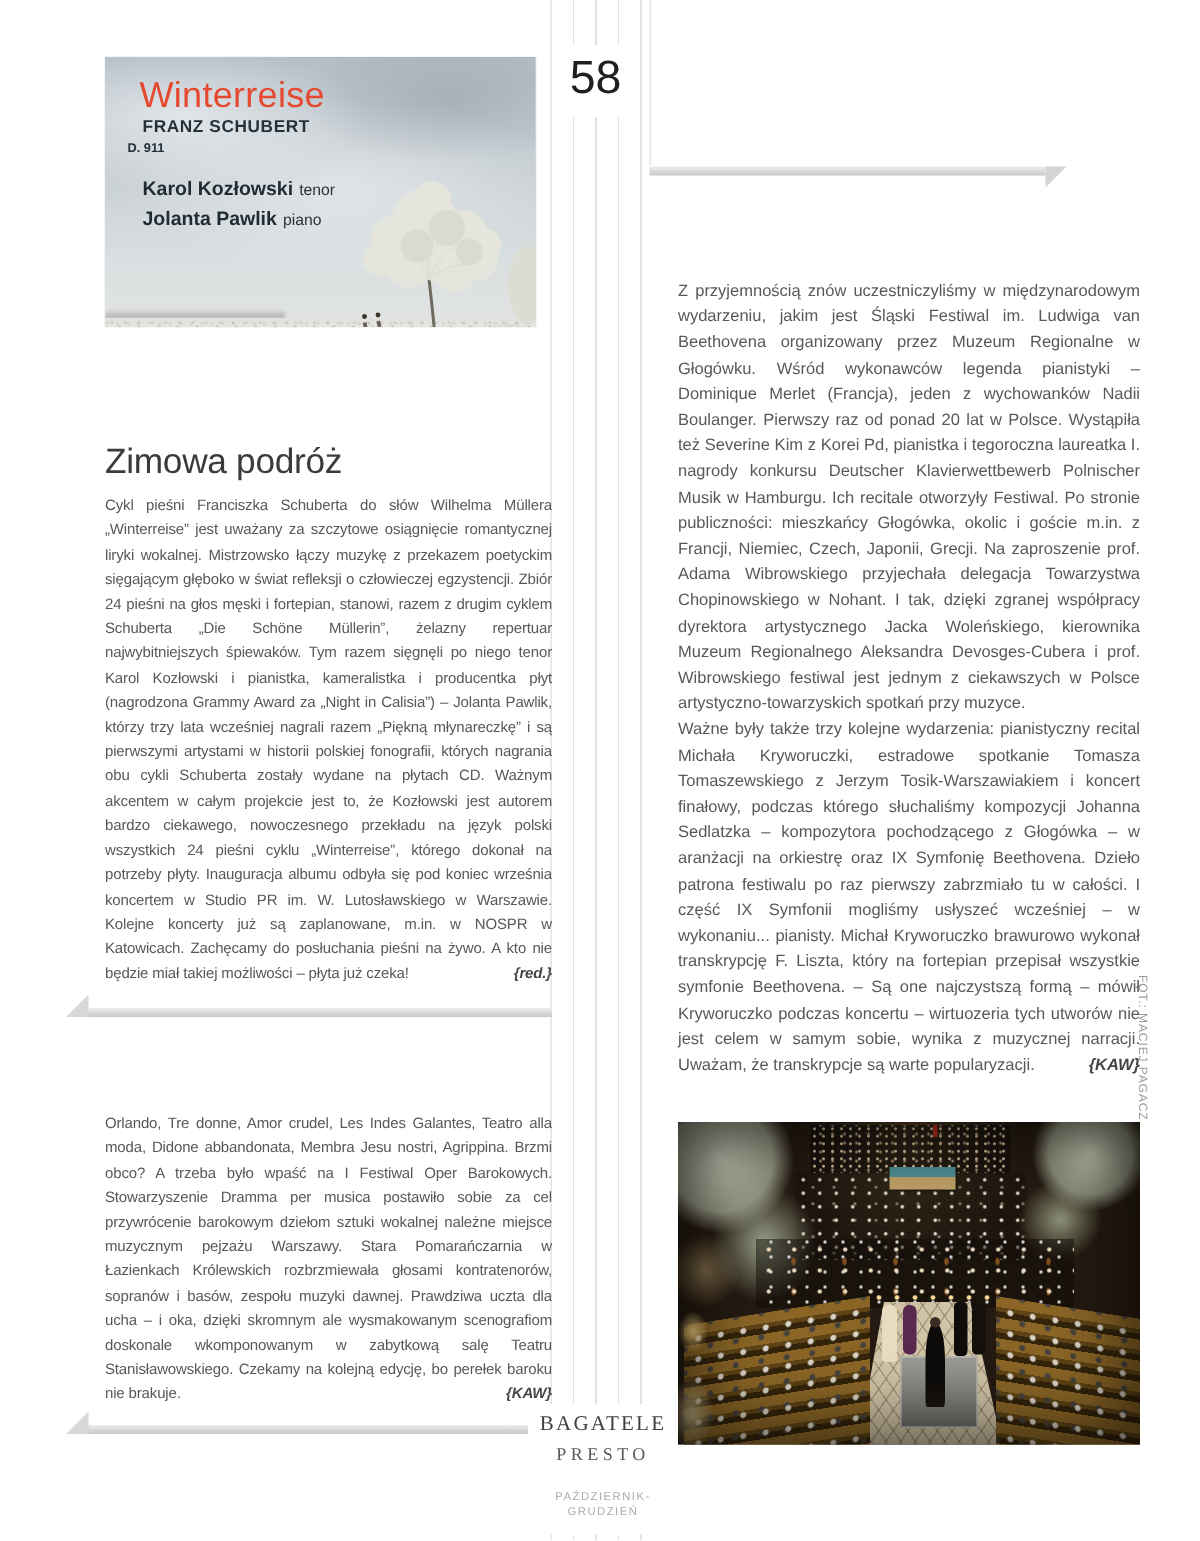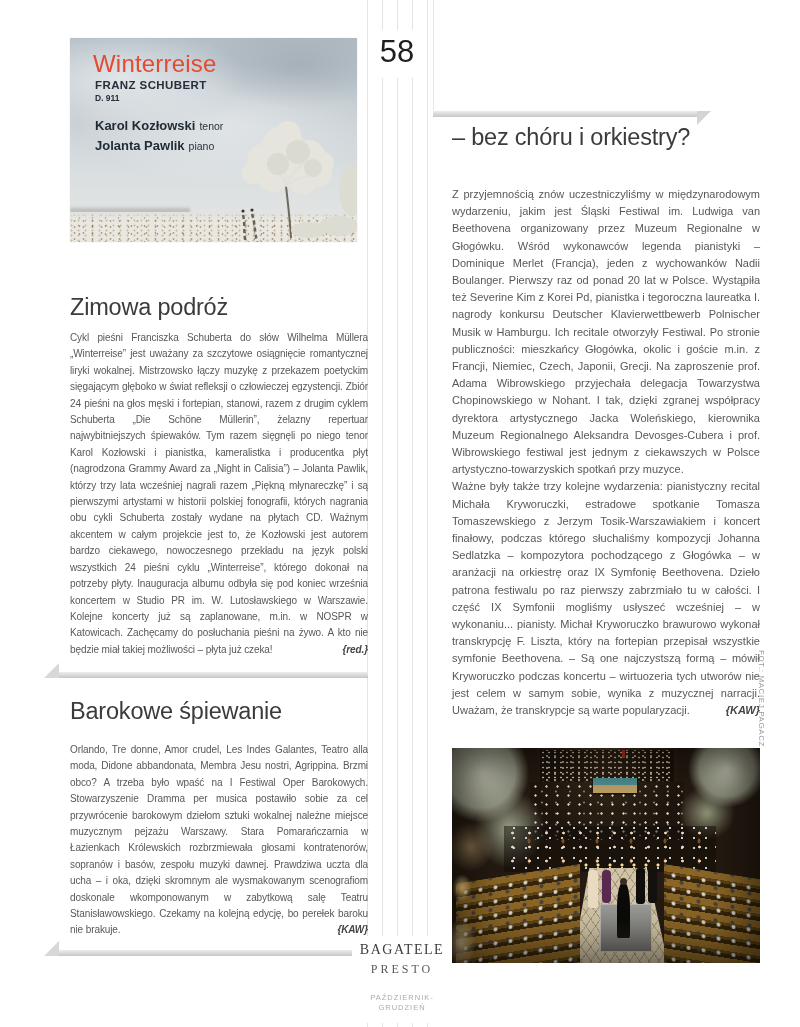--- a/index.html
+++ b/index.html
@@ -26,21 +26,21 @@
   #ribbon-c{left:433px;top:111px;width:264px;}
   
   .headline{position:absolute;color:#3b3b3d;font-size:23.5px;line-height:27px;
     font-weight:400;letter-spacing:-0.2px;}
   .body-text{position:absolute;text-align:justify;color:#58585c;}
   .body-l{font-size:10px;line-height:16.4px;letter-spacing:-0.1px;width:298px;left:70px;}
   .body-r{font-size:11px;line-height:17.2px;width:308px;left:452px;}
   .body-text p{margin:0;}
   .sig{float:right;font-weight:700;color:#454549;padding-left:8px;font-style:italic;}
   
-  #cover{position:absolute;left:70px;top:38px;width:287px;height:204px;overflow:hidden;
+  #cover{position:absolute;left:70px;top:38px;width:287px;height:180px;overflow:hidden;
     background:#c6ced4;box-shadow:0 0 1px rgba(0,0,0,.15);}
   .cv-sky{position:absolute;left:0;top:0;width:287px;height:178px;
     background-image:
       radial-gradient(ellipse 60% 40% at 18% 22%, rgba(255,255,255,.55), transparent 70%),
       radial-gradient(ellipse 50% 35% at 80% 15%, rgba(148,158,168,.5), transparent 70%),
       radial-gradient(ellipse 70% 45% at 55% 48%, rgba(255,255,255,.4), transparent 75%),
       linear-gradient(180deg,#b2bdc6 0%,#c6ced3 40%,#d9dee0 75%,#e2e4e3 100%);}
   .cv-treeline{position:absolute;left:0;top:168px;width:120px;height:9px;
     background:linear-gradient(180deg,rgba(150,150,145,0),rgba(138,138,130,.5) 55%,rgba(150,148,140,0));
     filter:blur(1px);}
@@ -51,21 +51,21 @@
       radial-gradient(circle, rgba(160,140,100,.45) .7px, transparent 1.4px);
     background-size:9px 6px,13px 8px,7px 5px;background-position:0 0,3px 2px,5px 1px;}
   .cv-horizon{position:absolute;left:0;top:174px;width:287px;height:9px;
     background:linear-gradient(180deg,#dfe2e1,rgba(234,231,224,0));}
   .cv-tree{position:absolute;left:163px;top:80px;width:124px;height:122px;}
   .cv-tracks{position:absolute;left:158px;top:170px;width:129px;height:78px;}
   .cv-title{position:absolute;left:23px;top:12px;font-size:24px;color:#e5492f;
     letter-spacing:.2px;font-weight:400;}
   .cv-composer{position:absolute;left:25px;top:41px;font-size:11.5px;font-weight:700;
     color:#24303a;letter-spacing:.4px;}
-  .cv-catalog{position:absolute;left:25px;top:55px;font-size:8.5px;font-weight:700;color:#24303a;}
+  .cv-catalog{position:absolute;left:15px;top:55px;font-size:8.5px;font-weight:700;color:#24303a;}
   .cv-perf{position:absolute;left:25px;font-size:13px;font-weight:700;color:#1f2a33;}
   .cv-perf .role{font-size:10.5px;font-weight:400;margin-left:4px;color:#2a333b;}
   #cv-perf1{top:80px;} #cv-perf2{top:100px;}
   .cv-dux{position:absolute;left:8px;top:218px;font-family:"Liberation Serif",serif;
     font-size:11px;font-weight:700;color:#fdfdfb;letter-spacing:2px;
     text-shadow:0 0 4px rgba(120,110,90,.9);opacity:.92;}
   
   #photo{position:absolute;left:452px;top:748px;width:308px;height:215px;overflow:hidden;
     background:#241a11;}
   #photo > div{position:absolute;}
@@ -207,31 +207,29 @@
 </div>
 
 <h2 class="headline" id="art1-title" style="margin:0;">Zimowa podróż</h2>
 <div class="body-text body-l" id="art1-body">
   <p lang="pl"><span>Cykl pieśni Franciszka Schuberta do słów Wilhelma Müllera „Winterreise” jest uważany za szczytowe osiągnięcie romantycznej liryki wokalnej. Mistrzowsko łączy muzykę z przekazem poetyckim sięgającym głęboko w świat refleksji o człowieczej egzystencji. Zbiór 24 pieśni na głos męski i fortepian, stanowi, razem z drugim cyklem Schuberta „Die Schöne Müllerin”, żelazny repertuar najwybitniejszych śpiewaków. Tym razem sięgnęli po niego tenor Karol Kozłowski i pianistka, kameralistka i producentka płyt (nagrodzona Grammy Award za „Night in Calisia”) – Jolanta Pawlik, którzy trzy lata wcześniej nagrali razem „Piękną młynareczkę” i są pierwszymi artystami w historii polskiej fonografii, których nagrania obu cykli Schuberta zostały wydane na płytach CD. Ważnym akcentem w całym projekcie jest to, że Kozłowski jest autorem bardzo ciekawego, nowoczesnego przekładu na język polski wszystkich 24 pieśni cyklu „Winterreise”, którego dokonał na potrzeby płyty. Inauguracja albumu odbyła się pod koniec września koncertem w Studio PR im. W. Lutosławskiego w Warszawie. Kolejne koncerty już są zaplanowane, m.in. w NOSPR w Katowicach. Zachęcamy do posłuchania pieśni na żywo. A kto nie będzie miał takiej możliwości – płyta już czeka!</span> <span class="sig">{red.}</span></p>
 </div>
 
 <div class="ribbon tail-left" id="ribbon-a"></div>
 
 <h2 class="headline" id="art2-title" style="margin:0;">
-  <span style="display:block;">Barokowe śpiewanie</span>
 </h2>
 <div class="body-text body-l" id="art2-body">
   <p lang="pl"><span>Orlando, Tre donne, Amor crudel, Les Indes Galantes, Teatro alla moda, Didone abbandonata, Membra Jesu nostri, Agrippina. Brzmi obco? A trzeba było wpaść na I Festiwal Oper Barokowych. Stowarzyszenie Dramma per musica postawiło sobie za cel przywrócenie barokowym dziełom sztuki wokalnej należne miejsce muzycznym pejzażu Warszawy. Stara Pomarańczarnia w Łazienkach Królewskich rozbrzmiewała głosami kontratenorów, sopranów i basów, zespołu muzyki dawnej. Prawdziwa uczta dla ucha – i oka, dzięki skromnym ale wysmakowanym scenografiom doskonale wkomponowanym w zabytkową salę Teatru Stanisławowskiego. Czekamy na kolejną edycję, bo perełek baroku nie brakuje.</span> <span class="sig">{KAW}</span></p>
 </div>
 
 <div class="ribbon tail-left" id="ribbon-b"></div>
 
 <div class="ribbon tail-right" id="ribbon-c"></div>
 <h2 class="headline" id="art3-title" style="margin:0;">
-  <span style="display:block;">– bez chóru i orkiestry?</span>
 </h2>
 <div class="body-text body-r" id="art3-body">
   <p lang="pl">Z przyjemnością znów uczestniczyliśmy w międzynarodowym wydarzeniu, jakim jest Śląski Festiwal im. Ludwiga van Beethovena organizowany przez Muzeum Regionalne w Głogówku. Wśród wykonawców legenda pianistyki – Dominique Merlet (Francja), jeden z wychowanków Nadii Boulanger. Pierwszy raz od ponad 20 lat w Polsce. Wystąpiła też Severine Kim z Korei Pd, pianistka i tegoroczna laureatka I. nagrody konkursu Deutscher Klavierwettbewerb Polnischer Musik w Hamburgu. Ich recitale otworzyły Festiwal. Po stronie publiczności: mieszkańcy Głogówka, okolic i goście m.in. z Francji, Niemiec, Czech, Japonii, Grecji. Na zaproszenie prof. Adama Wibrowskiego przyjechała delegacja Towarzystwa Chopinowskiego w Nohant. I tak, dzięki zgranej współpracy dyrektora artystycznego Jacka Woleńskiego, kierownika Muzeum Regionalnego Aleksandra Devosges-Cubera i prof. Wibrowskiego festiwal jest jednym z ciekawszych w Polsce artystyczno-towarzyskich spotkań przy muzyce.</p>
   <p lang="pl"><span>Ważne były także trzy kolejne wydarzenia: pianistyczny recital Michała Kryworuczki, estradowe spotkanie Tomasza Tomaszewskiego z Jerzym Tosik-Warszawiakiem i koncert finałowy, podczas którego słuchaliśmy kompozycji Johanna Sedlatzka – kompozytora pochodzącego z Głogówka – w aranżacji na orkiestrę oraz IX Symfonię Beethovena. Dzieło patrona festiwalu po raz pierwszy zabrzmiało tu w całości. I część IX Symfonii mogliśmy usłyszeć wcześniej – w wykonaniu... pianisty. Michał Kryworuczko brawurowo wykonał transkrypcję F. Liszta, który na fortepian przepisał wszystkie symfonie Beethovena. – Są one najczystszą formą – mówił Kryworuczko podczas koncertu – wirtuozeria tych utworów nie jest celem w samym sobie, wynika z muzycznej narracji. Uważam, że transkrypcje są warte popularyzacji.</span> <span class="sig">{KAW}</span></p>
 </div>
 
 <div class="photo-credit">FOT.: MACIEJ PAGACZ</div>
 
 <div id="photo">
   <div class="ph-arch"></div>

